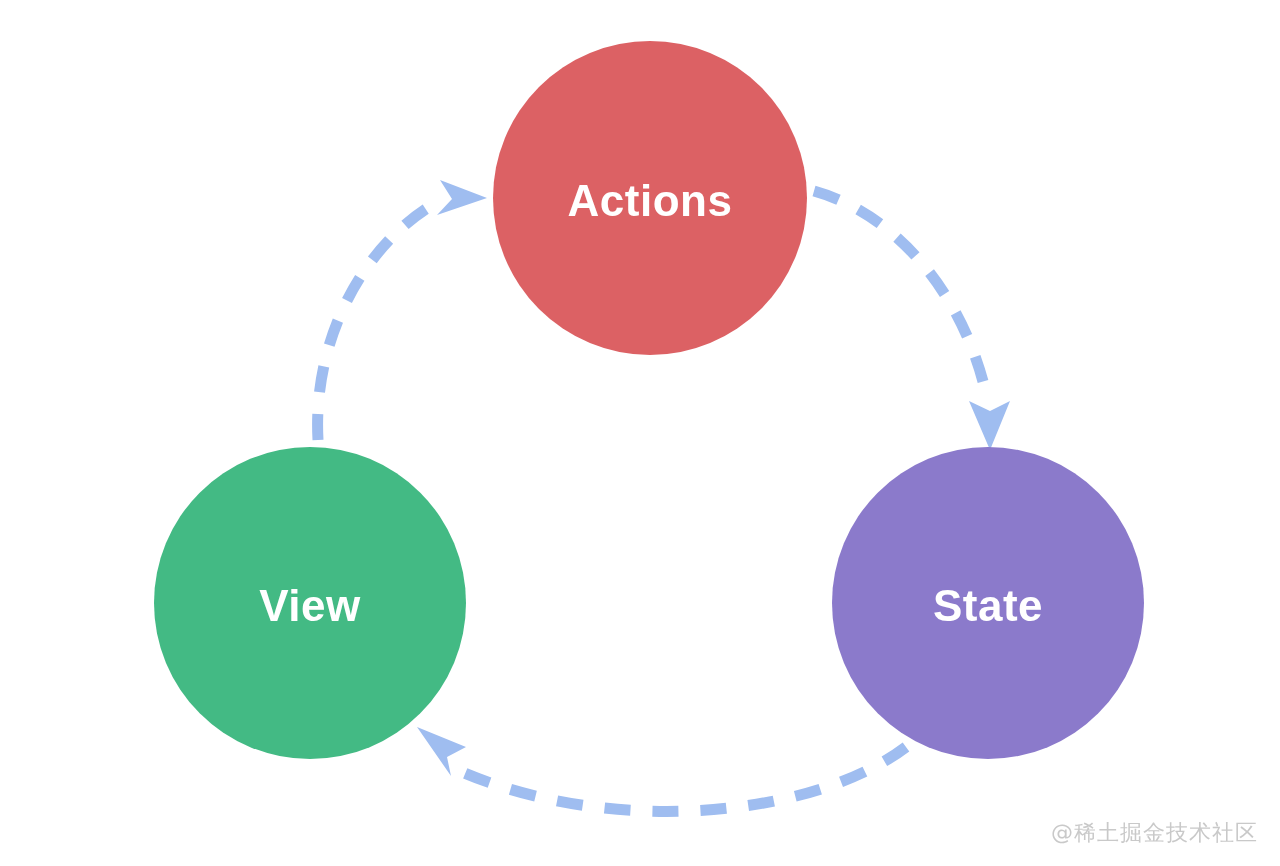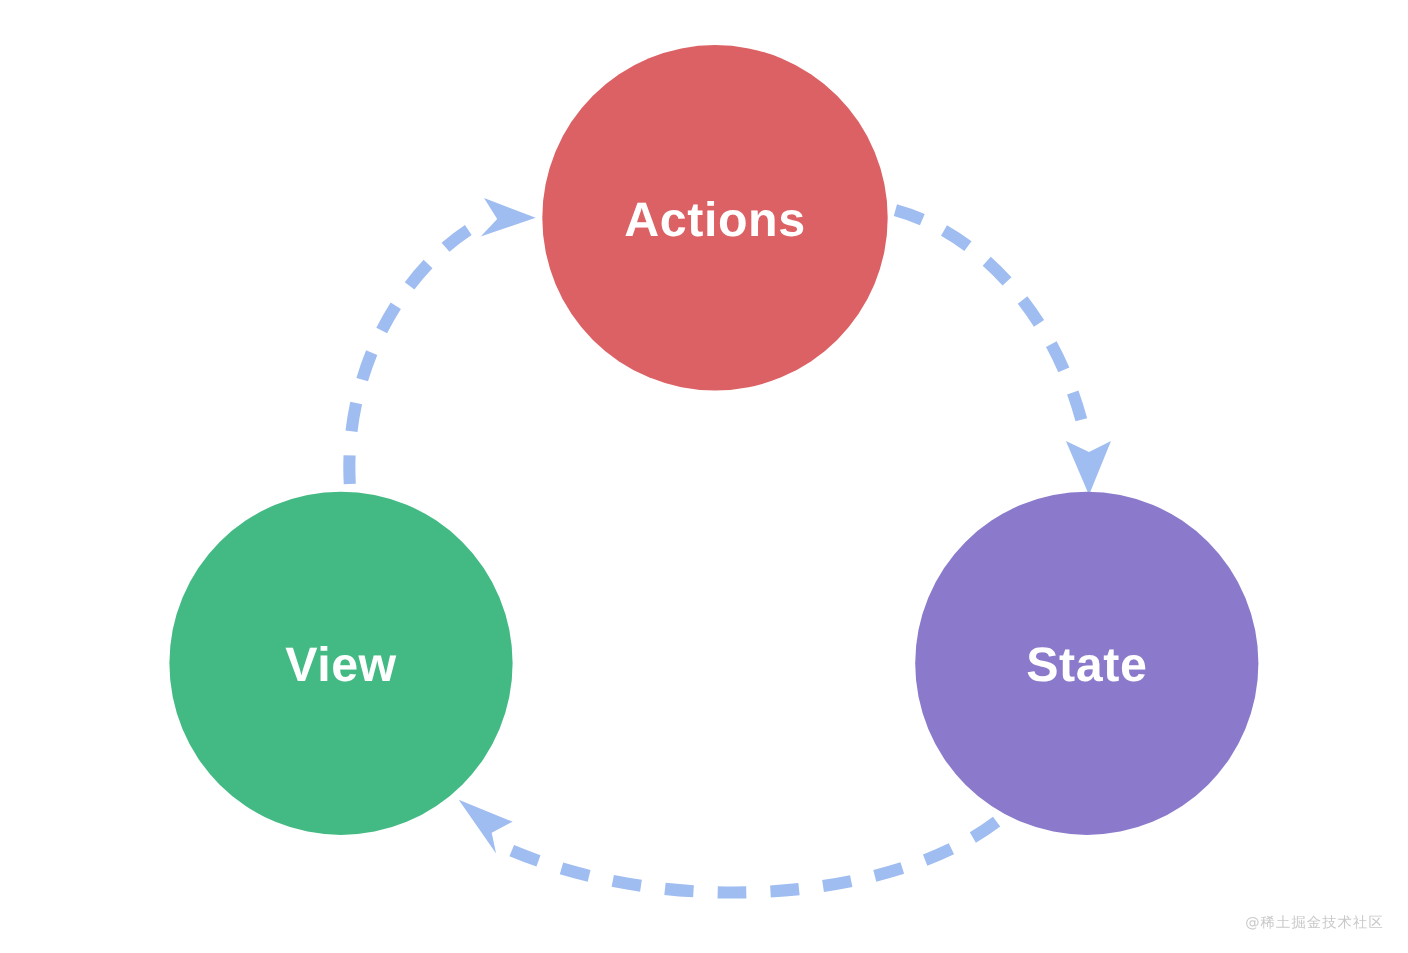--- a/index.html
+++ b/index.html
@@ -30,21 +30,21 @@
     fill: #ffffff;
     text-anchor: middle;
     dominant-baseline: central;
     letter-spacing: 0.5px;
   }
   .watermark-text {
     position: absolute;
     right: 22px;
     bottom: 18px;
     font-family: "DejaVu Sans", sans-serif;
-    font-size: 13px;
+    font-size: 22px;
     color: #c9c9c9;
     letter-spacing: 1px;
     white-space: nowrap;
     user-select: none;
   }
 </style>
 </head>
 <body>
 
 <div id="diagram-root">

